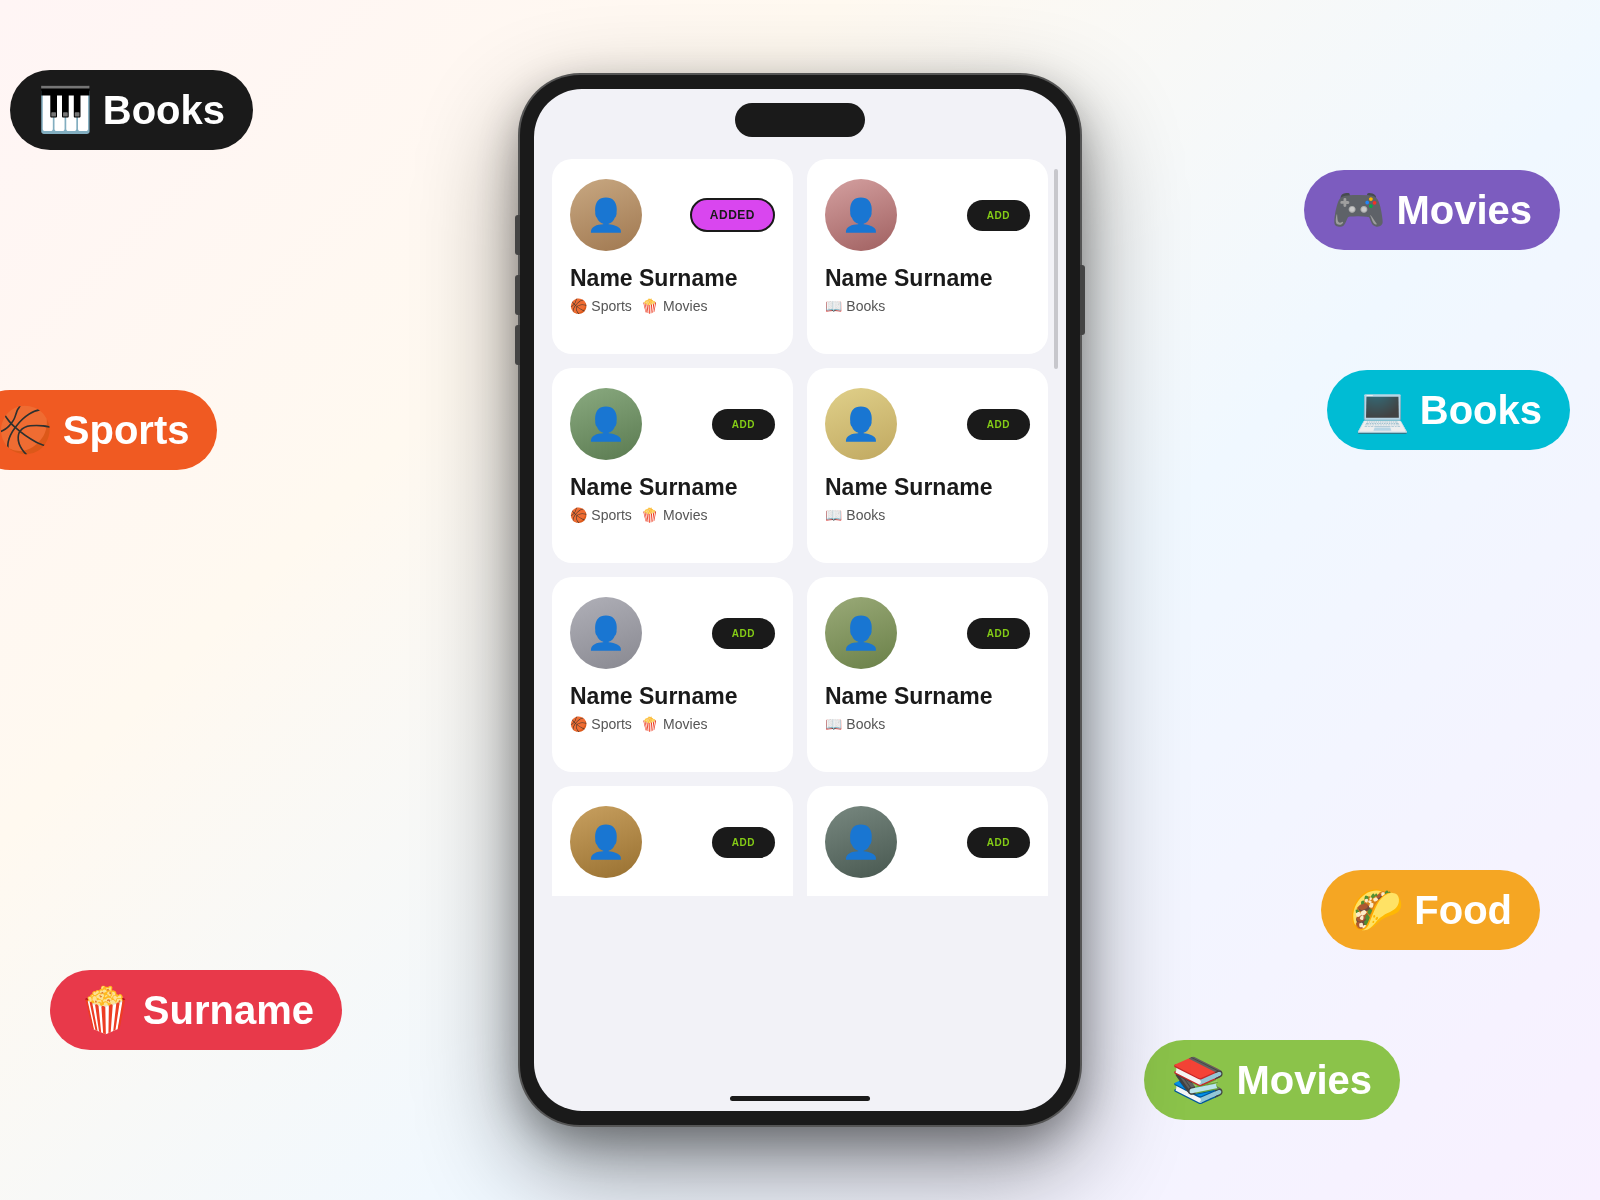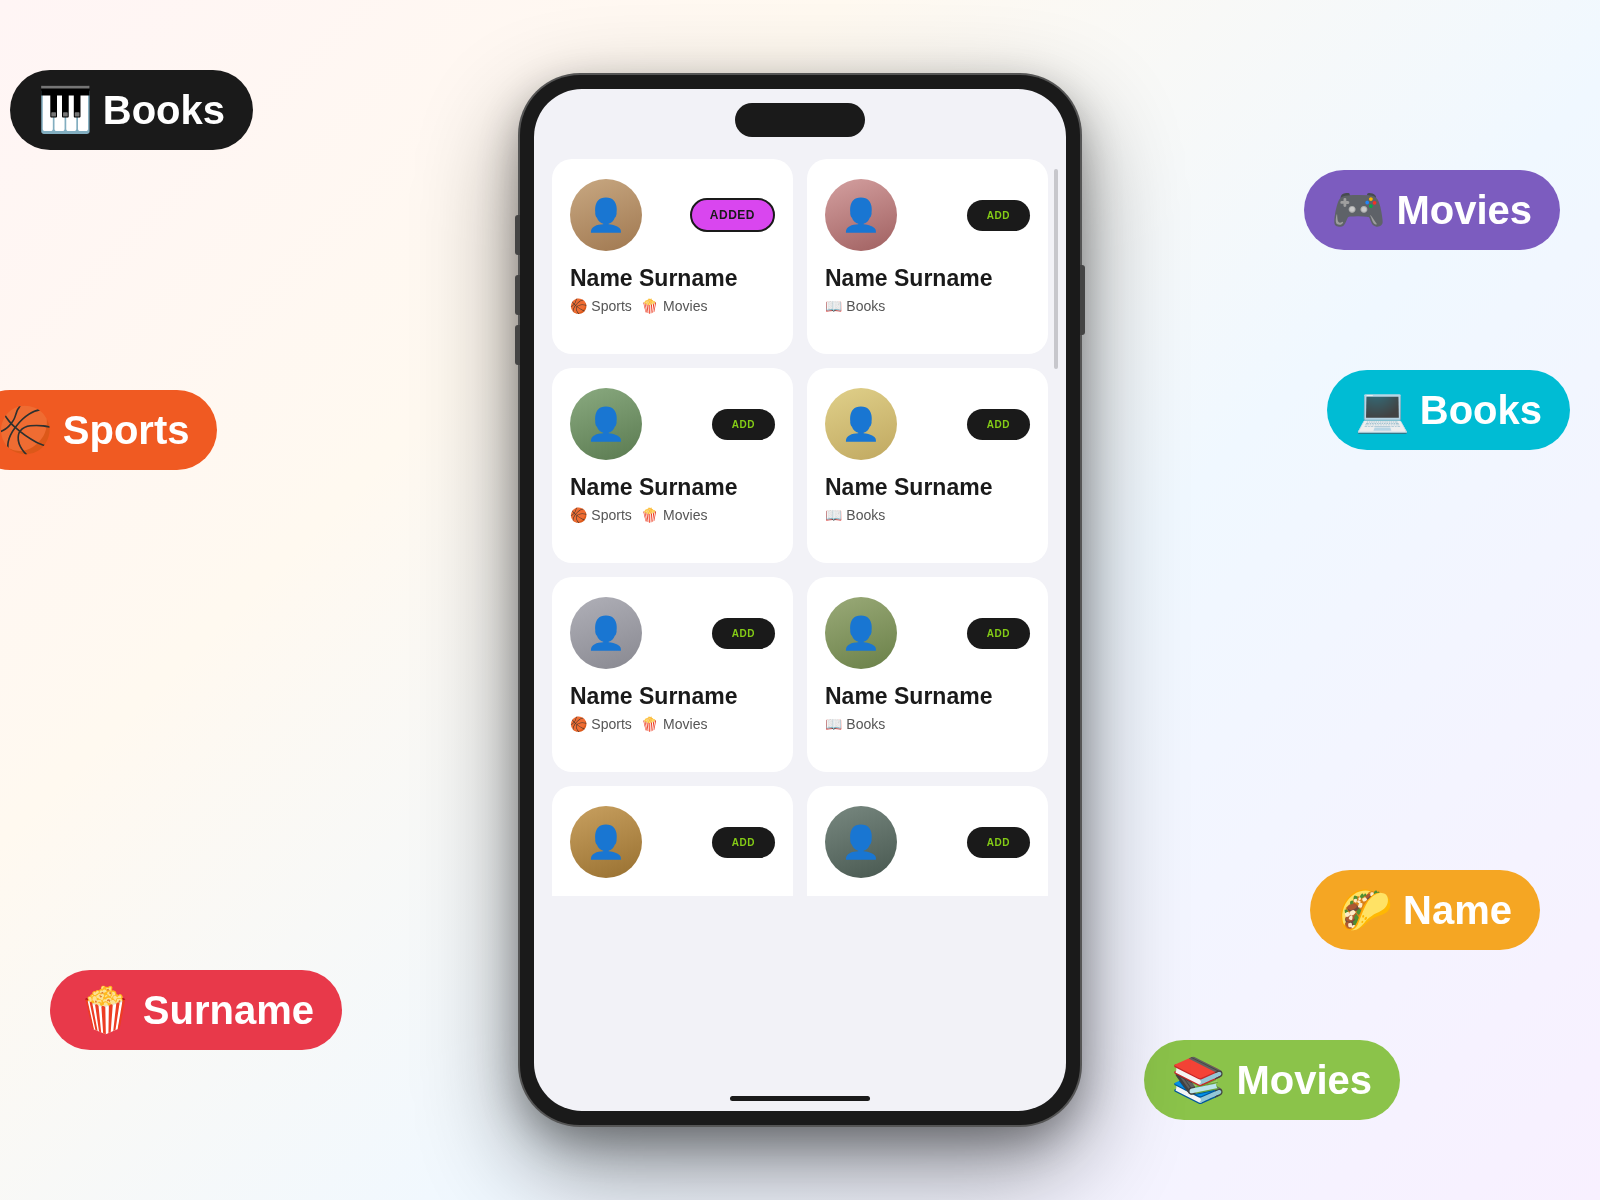--- a/index.html
+++ b/index.html
@@ -273,21 +273,21 @@
   <span>Movies</span>
 </div>
 
 <div class="pill pill-tech">
   <span class="pill-icon">💻</span>
   <span>Books</span>
 </div>
 
 <div class="pill pill-food">
   <span class="pill-icon">🌮</span>
-  <span>Name</span>
+  <span>Food</span>
 </div>
 
 <div class="pill pill-books">
   <span class="pill-icon">📚</span>
   <span>Movies</span>
 </div>
 
 <div class="phone-wrapper">
   <div class="phone-frame">
     <div class="phone-screen">

